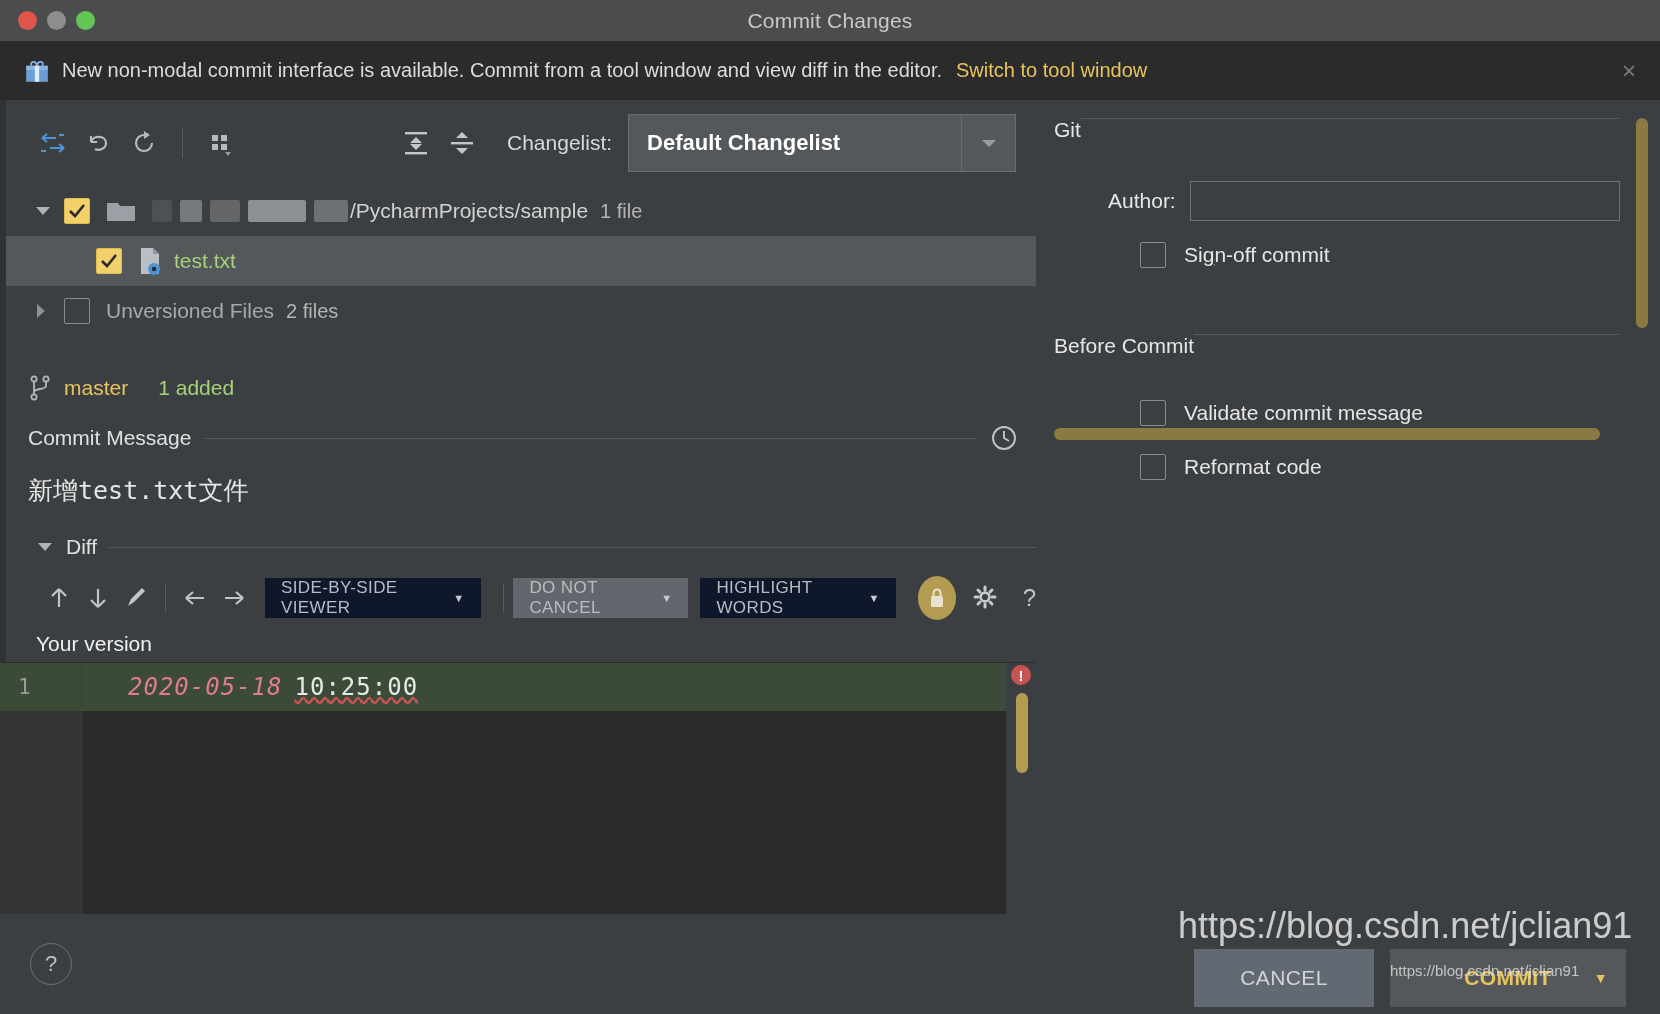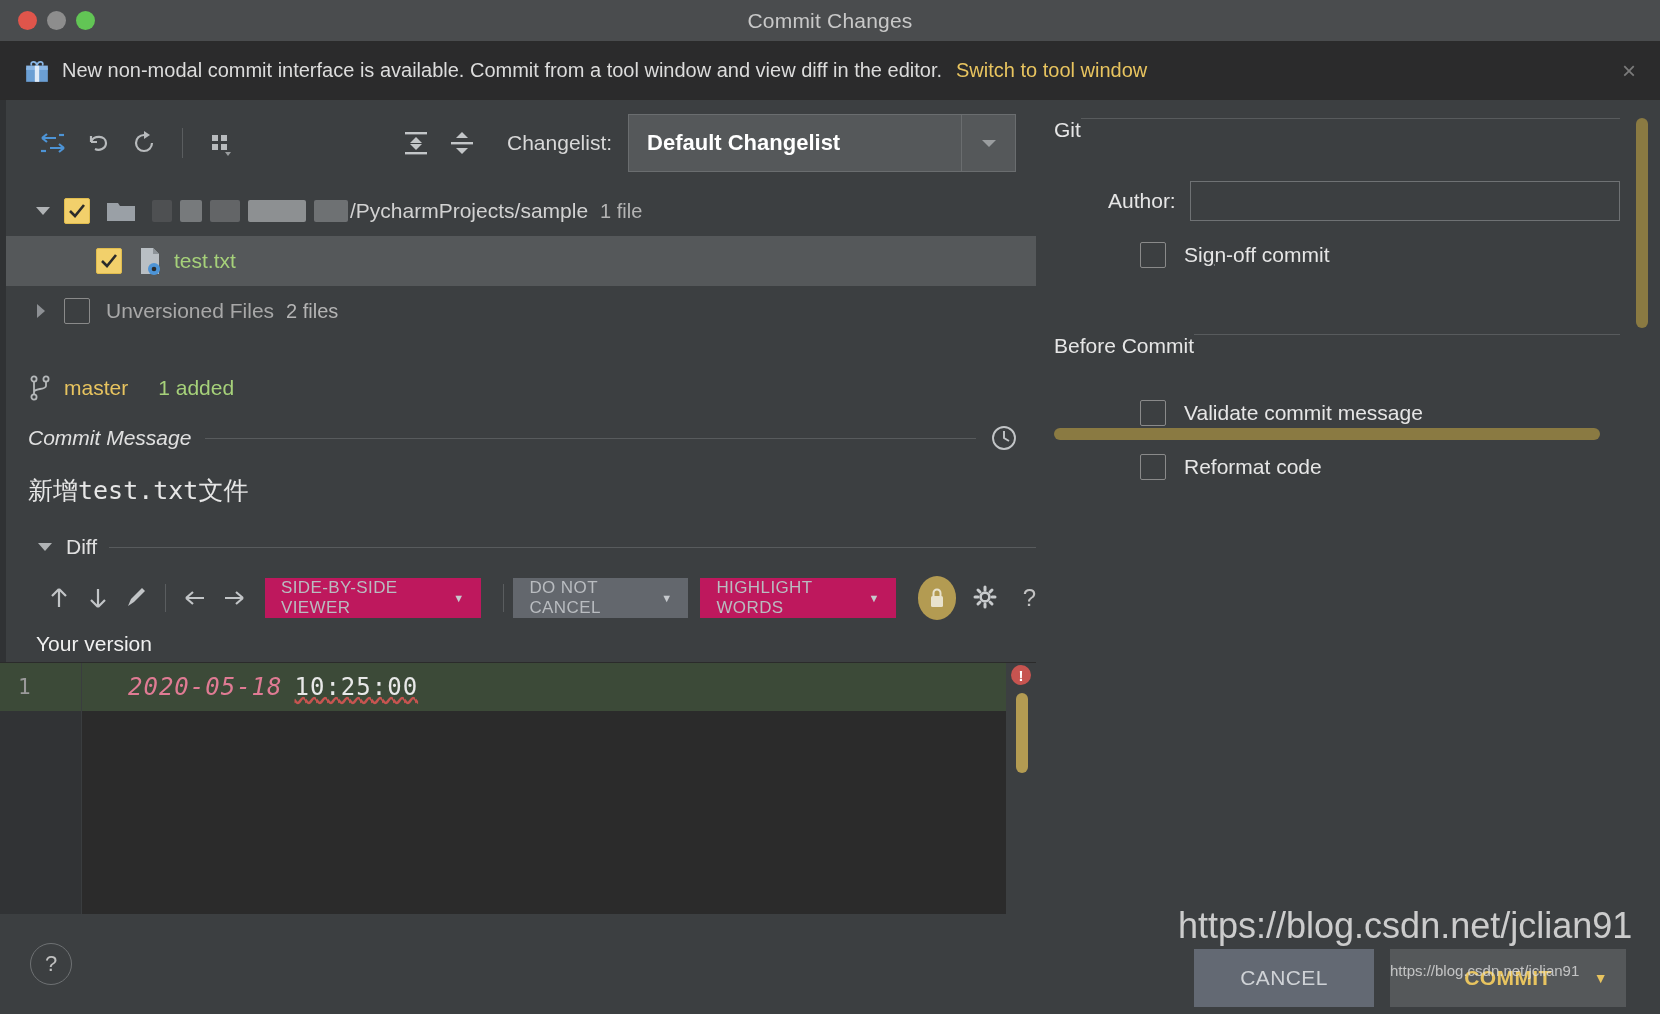--- a/index.html
+++ b/index.html
@@ -130,21 +130,21 @@
     display: flex; align-items: center;
     padding: 30px 0 0 30px; gap: 0; height: 74px;
   }
   .branch-icon { width: 20px; height: 26px; margin-right: 14px; }
   .branch-name { color: #e8c45f; font-size: 21px; }
   .branch-added { color: #a6d17a; font-size: 21px; margin-left: 30px; }
 
   
   .section-head {
     display: flex; align-items: center; gap: 14px;
-    padding: 8px 0 0 28px; height: 48px; font-style: italic;
+    padding: 8px 0 0 28px; height: 48px;
   }
   .section-title { color: #e0e0e0; font-size: 21px; white-space: nowrap; }
   .section-rule { flex: 1 1 auto; height: 1px; background: #585b5d; }
   .history-icon { width: 28px; height: 28px; margin-right: 18px; flex: 0 0 28px; cursor: pointer; }
   .commit-msg {
     color: #e6e6e6; font-size: 25px;
     padding: 16px 0 0 28px;
     font-family: "DejaVu Sans Mono", monospace;
     height: 62px;
   }
@@ -156,21 +156,21 @@
     padding: 10px 0 0 40px; gap: 0; height: 58px;
   }
   .dtb-btn {
     width: 44px; height: 40px;
     display: flex; align-items: center; justify-content: center; cursor: pointer;
   }
   .dtb-sep { width: 1px; height: 28px; background: #5a5d5f; margin: 0 10px; }
   .pill {
     height: 40px; display: flex; align-items: center; gap: 8px;
     padding: 0 16px; color: #b9bcc0; font-size: 17px; letter-spacing: .4px;
-    background: #be185d; cursor: pointer; margin-right: 12px;
+    background: #0f172a; cursor: pointer; margin-right: 12px;
   }
   .pill.active { background: #63676d; }
   .pill-caret { font-size: 11px; color: #c6c9cd; }
   .lock-btn {
     width: 44px; height: 44px; border-radius: 50%;
     background: #b39b52; display: flex; align-items: center; justify-content: center;
     margin-left: 10px; cursor: pointer;
   }
   .gear-btn { width: 44px; height: 44px; display: flex; align-items: center; justify-content: center; cursor: pointer; margin-left: 10px;}
   .help-btn { color: #c2c2c2; font-size: 24px; cursor: pointer; margin-left: 18px;}

